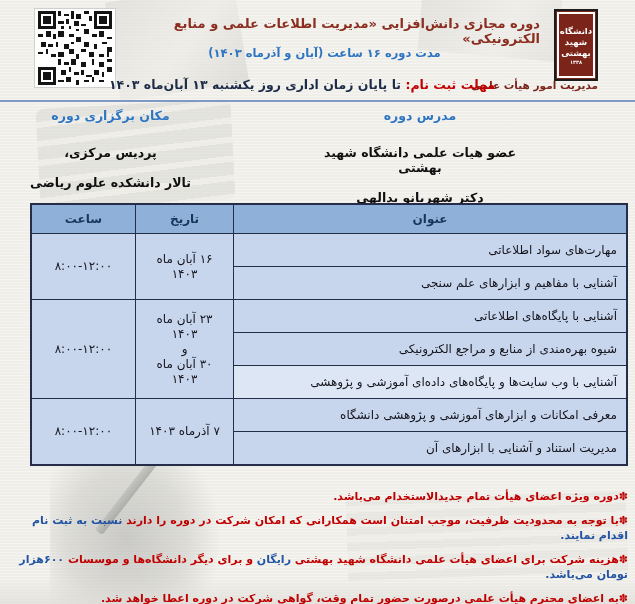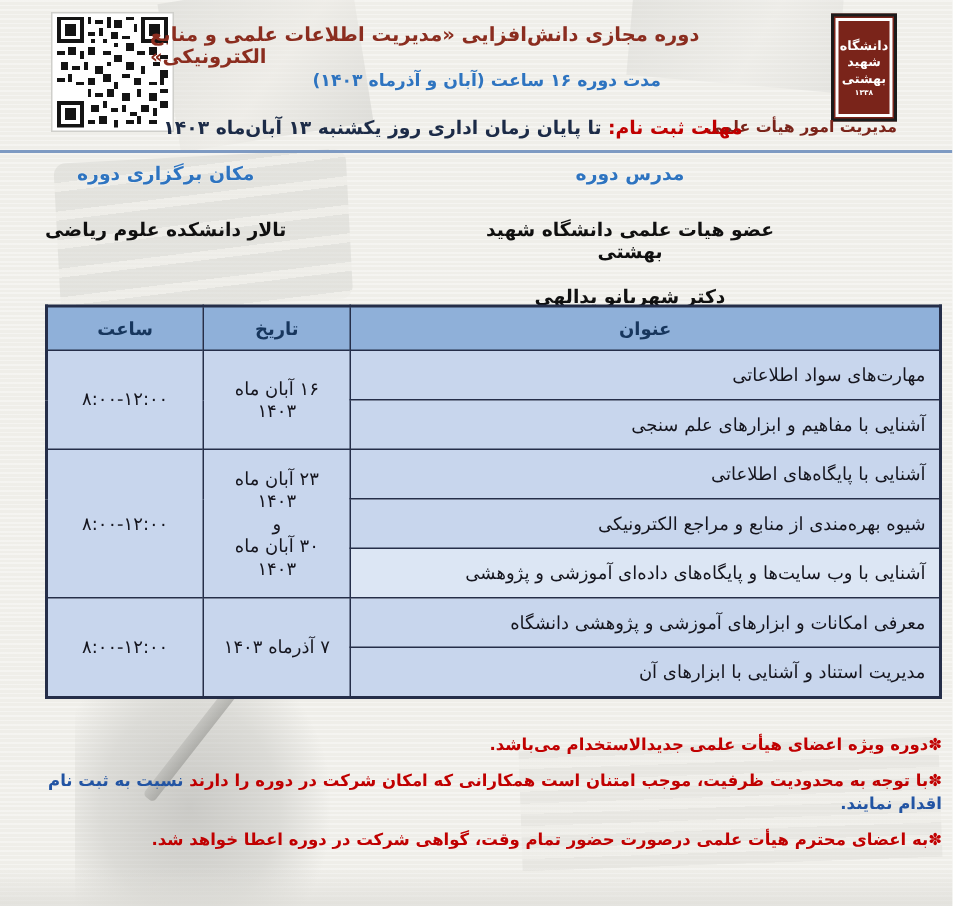--- a/index.html
+++ b/index.html
@@ -42,21 +42,21 @@
   .qr{position:absolute;left:34px;top:8px;width:82px;height:80px;background:#fff;
     border:1px solid #cfcfcb;box-sizing:border-box;padding:2px;}
   .qr svg{width:100%;height:100%;display:block;}
 
   .logo{position:absolute;right:37px;top:9px;width:44px;height:72px;box-sizing:border-box;
     background:#7a241a;border:2px solid #1c1c1c;outline:2px solid #fff;outline-offset:-5px;
     display:flex;flex-direction:column;align-items:center;justify-content:center;gap:1px;}
   .logo span{color:#fff;font-size:8.5px;font-weight:bold;line-height:10px;white-space:nowrap;}
   .logo .yr{font-size:5px;letter-spacing:1px;line-height:6px;}
 
-  .title{position:absolute;top:16px;left:100px;right:95px;text-align:left;
+  .title{position:absolute;top:16px;left:100px;right:95px;text-align:right;
     color:#8b2d1f;font-size:13px;font-weight:bold;}
   .subtitle{position:absolute;top:46px;left:100px;right:86px;text-align:center;
     color:#2e74c0;font-size:11.5px;font-weight:bold;}
   .dept{position:absolute;top:79px;right:37px;color:#7a241a;font-size:10.5px;font-weight:bold;}
 
   .deadline{position:absolute;top:77px;left:125px;right:140px;text-align:center;
     font-size:12.5px;font-weight:bold;color:#1c2b47;white-space:nowrap;}
   .deadline .dl-label{color:#c00000;}
   .divider{position:absolute;top:100px;left:0;right:0;height:2px;background:#7e9ac2;}
 
@@ -201,20 +201,21 @@
     <div class="divider"></div>
 
     <div class="info-block info-instructor">
       <div class="info-heading">مدرس دوره</div>
       <div class="info-line">عضو هیات علمی دانشگاه شهید بهشتی</div>
       <div class="info-line">دکتر شهربانو یدالهی</div>
     </div>
 
     <div class="info-block info-venue">
       <div class="info-heading">مکان برگزاری دوره</div>
+      <div class="info-line">پردیس مرکزی،</div>
       <div class="info-line">تالار دانشکده علوم ریاضی</div>
     </div>
 
     <table class="schedule">
       <colgroup>
           <col style="width:392px">
           <col style="width:98px">
           <col style="width:104px">
         </colgroup>
       <thead>
@@ -252,24 +253,27 @@
           <td class="cell-time" rowspan="2"><span dir="ltr">۸:۰۰-۱۲:۰۰</span></td>
         </tr>
         <tr>
           <td class="cell-title">مدیریت استناد و آشنایی با ابزارهای آن</td>
         </tr>
       </tbody>
     </table>
 
     <div class="notes">
       <div class="note">
-        <span class="nred">✽دوره ویژه اعضای هیأت علمی جدیدالاستخدام می‌باشد.</span>
+        <span class="nred">✽دوره ویژه اعضای هیأت تمام جدیدالاستخدام می‌باشد.</span>
       </div>
       <div class="note">
         <span class="nred">✽با توجه به محدودیت ظرفیت، موجب امتنان است همکارانی که امکان شرکت در دوره را دارند </span><span class="nblue">نسبت به ثبت نام اقدام نمایند.</span>
+      </div>
+      <div class="note">
+        <span class="nred">✽هزینه شرکت برای اعضای هیأت علمی دانشگاه شهید بهشتی </span><span class="nblue">رایگان</span><span class="nred"> و برای دیگر دانشگاه‌ها و موسسات </span><span class="nblue">۶۰۰هزار تومان می‌باشد.</span>
       </div>
       <div class="note">
         <span class="nred">✽به اعضای محترم هیأت علمی درصورت حضور تمام وقت، گواهی شرکت در دوره اعطا خواهد شد.</span>
       </div>
     </div>
 
   </div>
 </div>
 
 </body></html>

